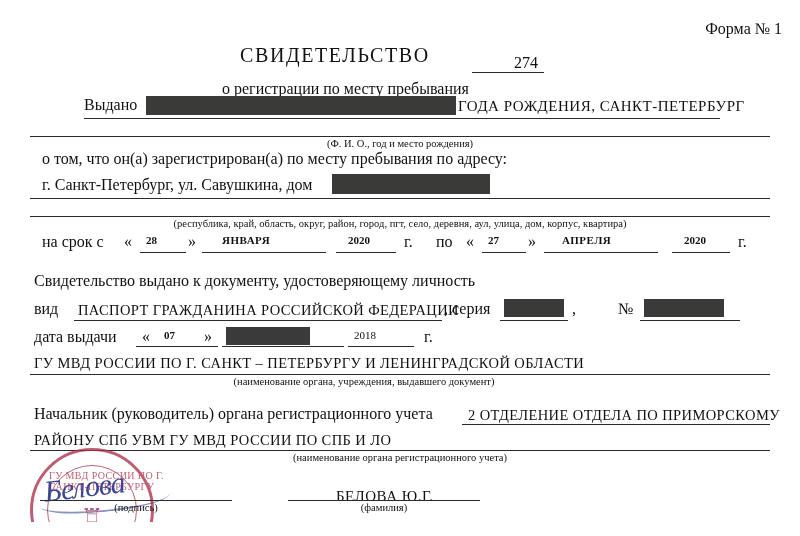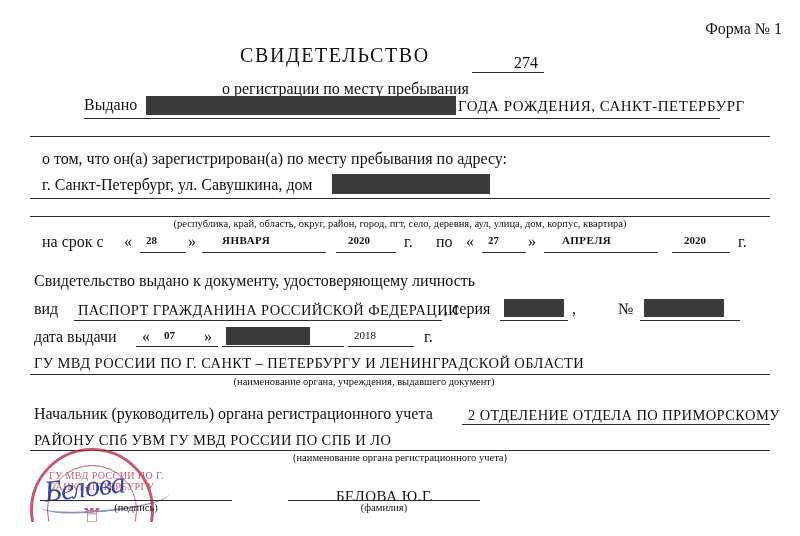--- a/index.html
+++ b/index.html
@@ -156,20 +156,21 @@
   <div class="txt title-num">274</div>
   <div class="line" style="left:472px; top:72px; width:72px;"></div>
   <div class="txt title-sub">о регистрации по месту пребывания</div>
 
   <div class="txt lbl" style="left:84px; top:96px;">Выдано</div>
   <div class="redact" style="left:146px; top:96px; width:310px; height:19px;"></div>
   <div class="txt val-sp" style="left:458px; top:98px;">ГОДА РОЖДЕНИЯ, САНКТ-ПЕТЕРБУРГ</div>
   <div class="line" style="left:84px; top:118px; width:636px;"></div>
 
   <div class="line" style="left:30px; top:136px; width:740px;"></div>
+  <div class="caption" style="left:30px; top:138px; width:740px;">(Ф. И. О., год и место рождения)</div>
 
   <div class="txt lbl" style="left:42px; top:150px;">о том, что он(а) зарегистрирован(а) по месту пребывания по адресу:</div>
 
   <div class="txt lbl" style="left:42px; top:176px;">г. Санкт-Петербург, ул. Савушкина, дом</div>
   <div class="redact" style="left:332px; top:174px; width:158px; height:20px;"></div>
   <div class="line" style="left:30px; top:198px; width:740px;"></div>
 
   <div class="line" style="left:30px; top:216px; width:740px;"></div>
   <div class="caption" style="left:30px; top:218px; width:740px;">(республика, край, область, округ, район, город, пгт, село, деревня, аул, улица, дом, корпус, квартира)</div>
 

